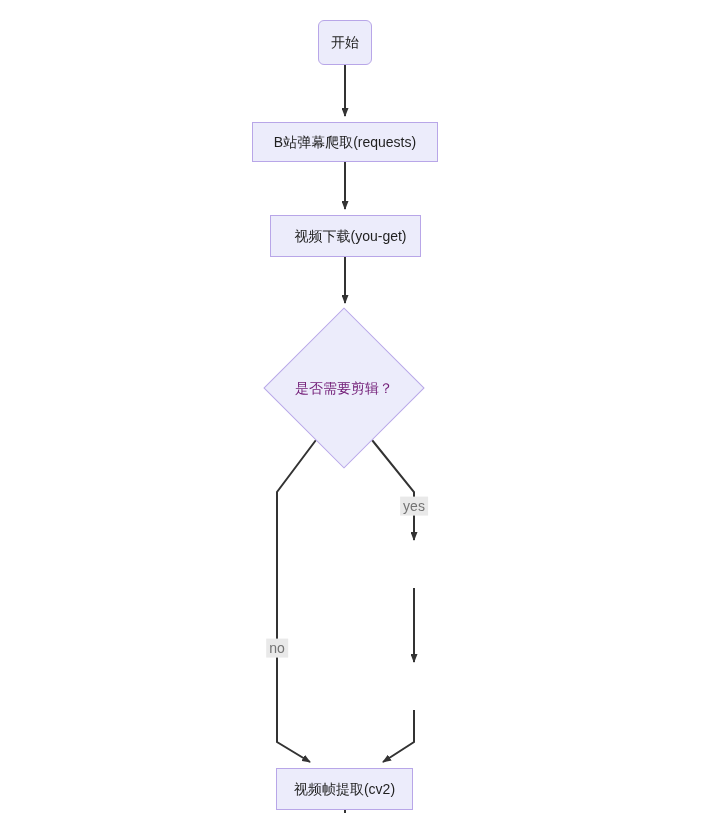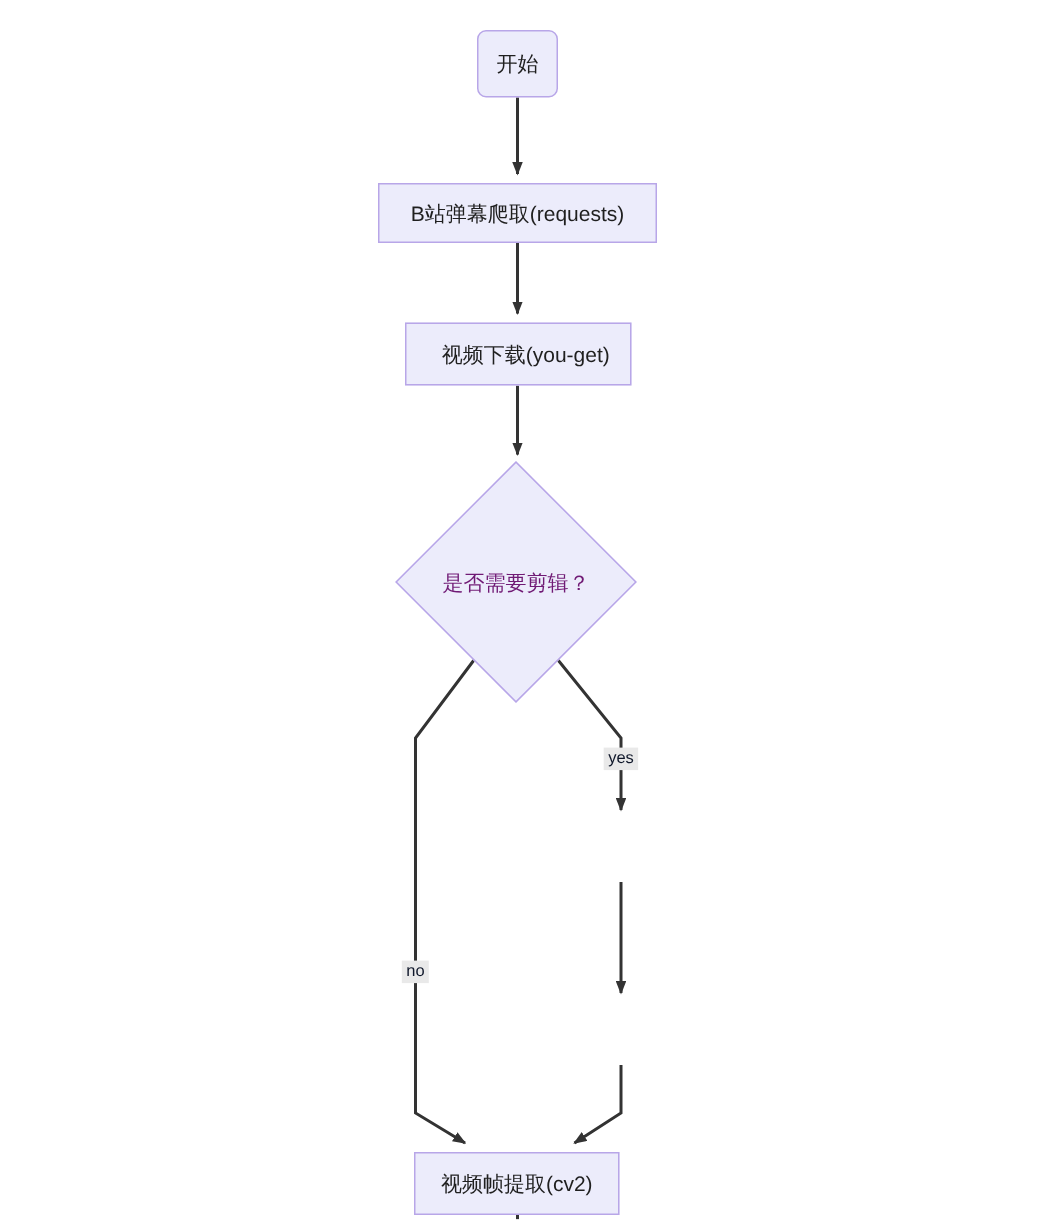--- a/index.html
+++ b/index.html
@@ -64,22 +64,22 @@
   .diamond-label {
     position: relative;
     z-index: 2;
     font-size: 14px;
     color: #701a75;
     white-space: nowrap;
   }
   .edge-label {
     position: absolute;
     background: #e9e9e9;
-    color: #0f172a;
-    font-size: 11px;
+    color: #737373;
+    font-size: 14px;
     line-height: 1.2;
     padding: 1px 3px;
     white-space: nowrap;
     z-index: 4;
     transform: translate(-50%, -50%);
   }
 </style>
 </head>
 <body>
 

